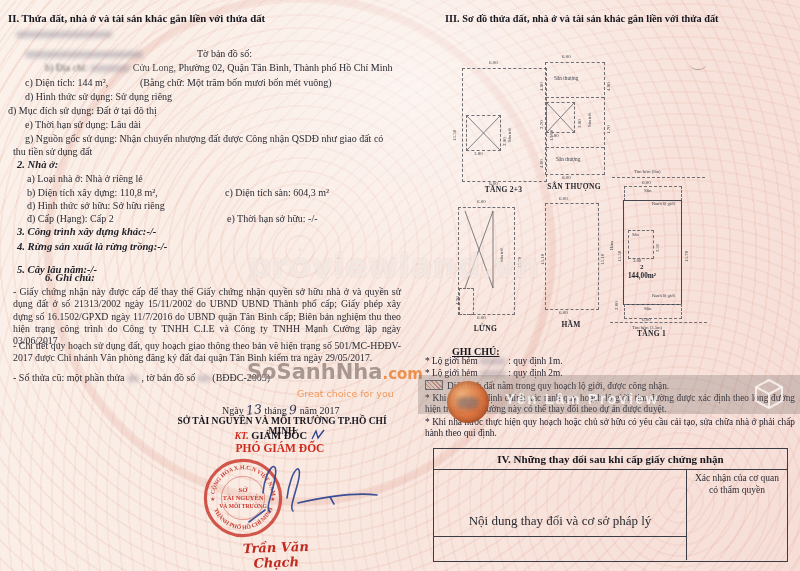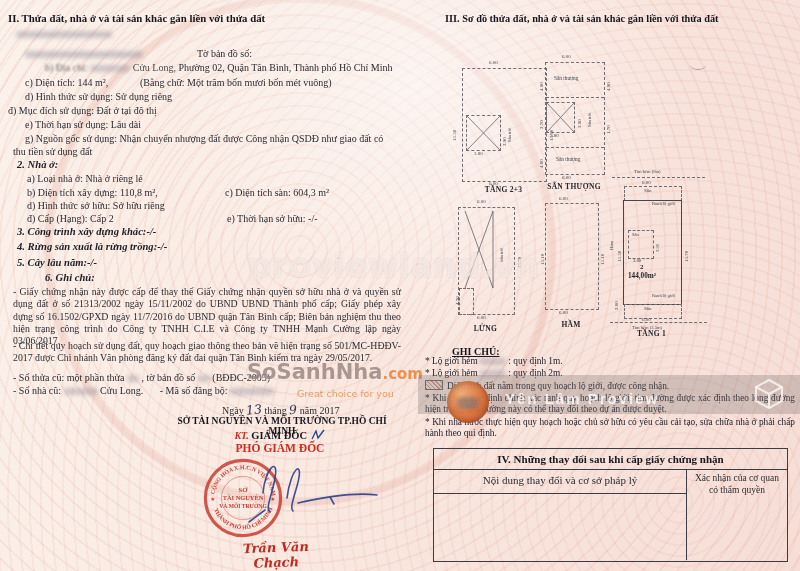--- a/index.html
+++ b/index.html
@@ -41,21 +41,21 @@
   .wm-tag{position:absolute;left:297px;top:388px;font-family:"DejaVu Sans",sans-serif;font-size:9.5px;color:rgba(236,130,52,0.75);white-space:nowrap;}
   .wm-yl{position:absolute;left:505px;top:390px;font-family:"Liberation Sans",sans-serif;font-weight:bold;
          font-size:15px;letter-spacing:2px;color:rgba(255,255,255,0.78);white-space:nowrap;}
   .logo-circle{position:absolute;left:447px;top:381px;width:42px;height:42px;border-radius:50%;opacity:.93;
          background:radial-gradient(circle at 35% 32%, #f2ad74, #da6e36 55%, #b64e22 90%);box-shadow:inset 0 0 6px rgba(90,30,10,.5);}
   .logo-circle i{position:absolute;left:10px;top:16px;width:22px;height:12px;border-radius:40%;background:rgba(70,90,120,.45);filter:blur(2px);}
   .tbl{position:absolute;left:433px;top:448px;width:353px;height:112px;border:1px solid #3c3c44;}
   .tbl .ttitle{height:20px;line-height:20px;text-align:center;font-weight:bold;font-size:11px;border-bottom:1px solid #3c3c44;color:#17171f;}
   .tbl .tcols{display:flex;height:90px;}
   .tbl .tleft{width:252px;}
-  .tbl .tlh{border-bottom:1px solid #3c3c44;padding:4px 10px 7px;text-align:center;font-size:11px;}
+  .tbl .tlh{border-bottom:1px solid #3c3c44;padding:4px 10px 7px;text-align:center;font-size:13px;margin-top:39px;}
   .tbl .tright{flex:1;border-left:1px solid #3c3c44;text-align:center;font-size:9.5px;padding:3px 6px;line-height:11.5px;}
   .stamp-wrap{position:absolute;left:203px;top:458px;width:80px;height:80px;opacity:.9;}
   .sig{position:absolute;left:235px;top:448px;}
   .name{position:absolute;left:226px;top:540px;width:100px;text-align:center;font-family:"DejaVu Serif",serif;
         font-style:italic;font-weight:bold;font-size:13px;color:#c02a20;transform:rotate(-2deg);}
   .hand{font-family:"DejaVu Serif",serif;font-style:italic;font-size:12.5px;color:#2c3555;display:inline-block;}
   .squig{position:absolute;left:690px;top:60px;width:16px;height:9px;border-bottom:1.5px solid rgba(120,115,110,.6);border-radius:50%;}
 </style>
 </head>
 <body>
@@ -87,39 +87,32 @@
   <div class="line bi" style="left:17px;top:159px;">2. Nhà ở:</div>
   <div class="line" style="left:27px;top:173px;">a) Loại nhà ở:    Nhà ở riêng lẻ</div>
   <div class="line" style="left:27px;top:187px;">b) Diện tích xây dựng:   110,8 m²,</div>
   <div class="line" style="left:225px;top:187px;">c) Diện tích sàn:   604,3 m²</div>
   <div class="line" style="left:27px;top:200px;">d) Hình thức sở hữu:    Sở hữu riêng</div>
   <div class="line" style="left:27px;top:213px;">đ) Cấp (Hạng):   Cấp 2</div>
   <div class="line" style="left:227px;top:213px;">e) Thời hạn sở hữu:  -/-</div>
 
   <div class="line bi" style="left:17px;top:226px;">3. Công trình xây dựng khác:-/-</div>
   <div class="line bi" style="left:17px;top:241px;">4. Rừng sản xuất là rừng trồng:-/-</div>
-  <div class="line bi" style="left:17px;top:257px;">5. Cây lâu năm:-/-</div>
+  <div class="line bi" style="left:17px;top:264px;">5. Cây lâu năm:-/-</div>
   <div class="line bi" style="left:17px;top:272px;margin-left:28px;">6. Ghi chú:</div>
 
   <div class="para" style="left:13px;top:286px;width:388px;">- Giấy chứng nhận này được cấp để thay thế Giấy chứng nhận quyền sở hữu nhà ở và quyền sử dụng đất ở số 21313/2002 ngày 15/11/2002 do UBND UBND Thành phố cấp; Giấy phép xây dựng số 16.1502/GPXD ngày 11/7/2016 do UBND quận Tân Bình cấp; Biên bản nghiệm thu theo hiện trạng công trình do Công ty TNHH C.I.E và Công ty TNHH Mạnh Cường lập ngày 03/06/2017.</div>
   <div class="para" style="left:13px;top:340px;width:388px;">- Chi tiết quy hoạch sử dụng đất, quy hoạch giao thông theo bản vẽ hiện trạng số 501/MC-HĐĐV-2017 được Chi nhánh Văn phòng đăng ký đất đai quận Tân Bình kiểm tra ngày 29/05/2017.</div>
 
   <div class="line" style="left:13px;top:372px;">
     <span>- Số thửa cũ: một phần thửa</span>
     <span class="ismudge" style="width:12px;"></span>
     <span>, tờ bản đồ số</span>
     <span class="ismudge" style="width:12px;"></span>
     <span>(BĐĐC-2005)</span>
-  </div>
-  <div class="line" style="left:13px;top:385px;">
-    <span>- Số nhà cũ:</span>
-    <span class="ismudge" style="width:34px;"></span>
-    <span>Cửu Long.</span>
-    <span style="margin-left:14px;">- Mã số đăng bộ:</span>
-    <span class="ismudge" style="width:44px;"></span>
   </div>
 
   <div class="line" style="left:222px;top:402px;">
     <span>Ngày</span>
     <span class="hand" style="transform:rotate(-6deg);">13</span>
     <span>tháng</span>
     <span class="hand" style="transform:rotate(-4deg);">9</span>
     <span>năm 2017</span>
   </div>
   <div class="line bold" style="left:168px;top:416px;width:228px;text-align:center;font-size:9.5px;white-space:normal;">SỞ TÀI NGUYÊN VÀ MÔI TRƯỜNG TP.HỒ CHÍ MINH</div>

